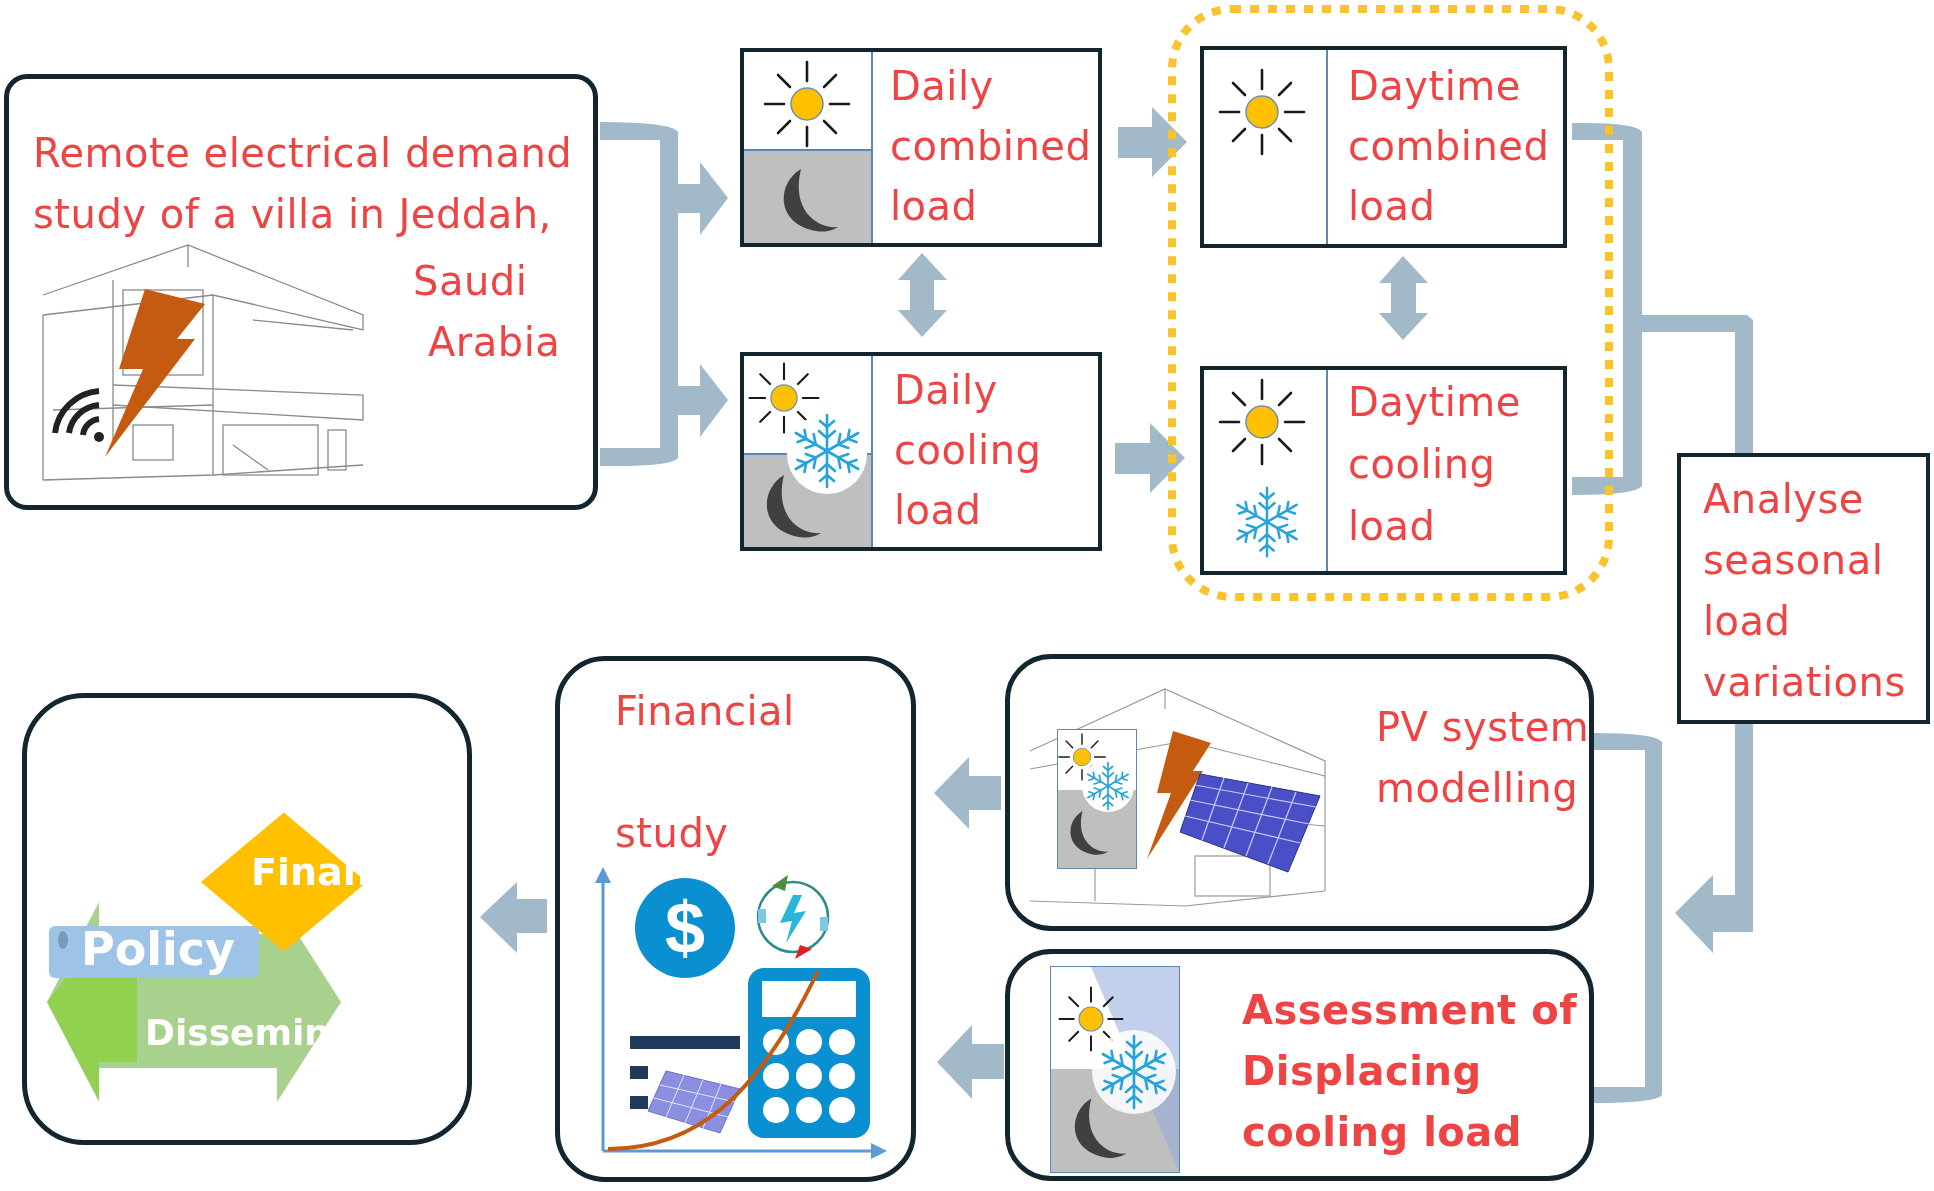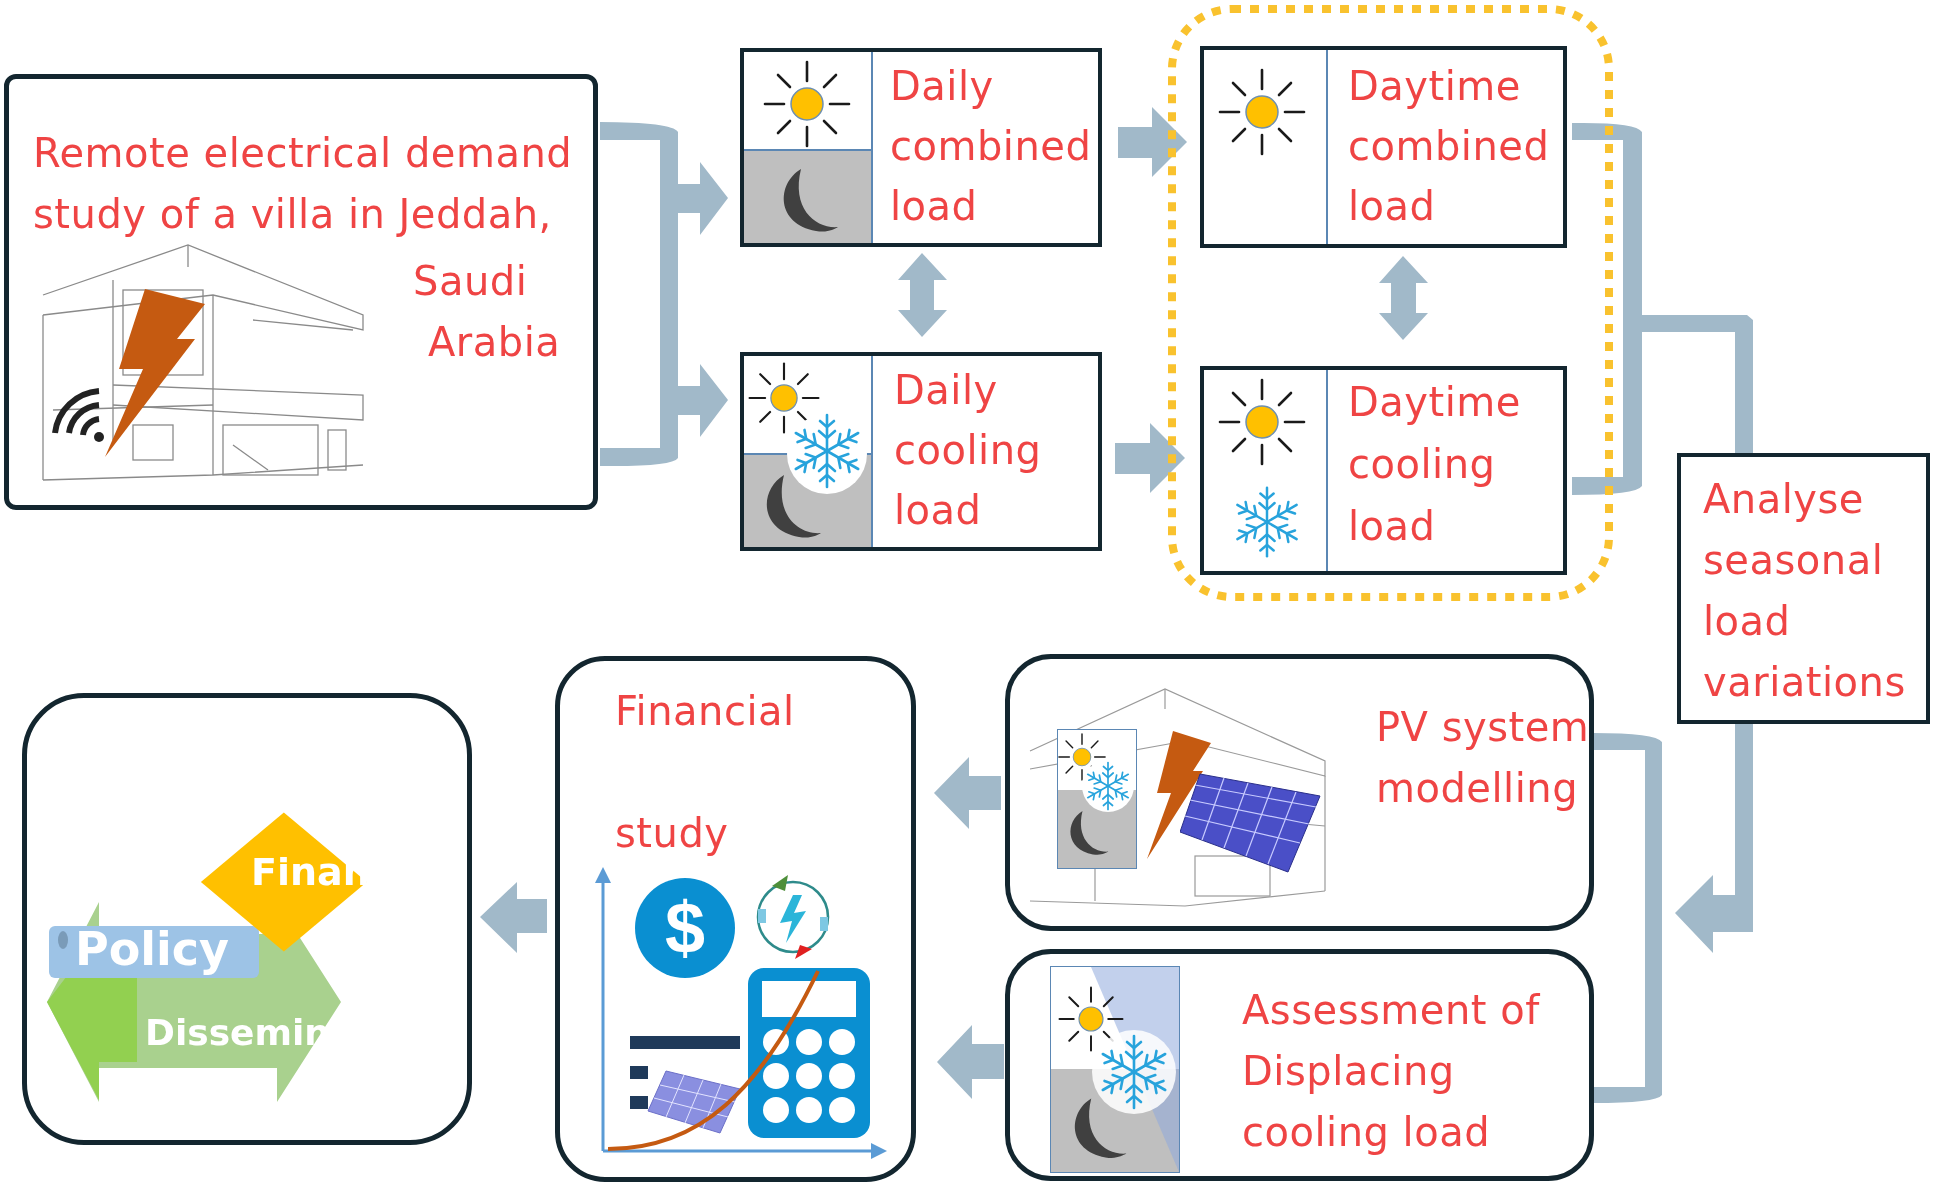--- a/index.html
+++ b/index.html
@@ -1,20 +1,20 @@
 <!DOCTYPE html>
 <html><head>
 <meta charset="utf-8">
 <style>
   html, body { margin:0; padding:0; background:#ffffff; }
   body { width:1934px; height:1191px; position:relative; overflow:hidden;
          font-family:"DejaVu Sans", "Liberation Sans", sans-serif; color:#595959; }
   .abs { position:absolute; }
   svg.layer { position:absolute; left:0; top:0; }
-  .rbox { position:absolute; border:5px solid #13262f; border-radius:12px; background:#fff; box-sizing:border-box; }
+  .rbox { position:absolute; border:5px solid #13262f; border-radius:23px; background:#fff; box-sizing:border-box; }
   .sbox { position:absolute; border:4px solid #13262f; background:#fff; box-sizing:border-box; }
   .txt { position:absolute; font-size:40px; line-height:61px; color:#ef4444; white-space:nowrap; letter-spacing:0.5px; }
   .iconpanel { position:absolute; left:0; top:0; bottom:0; border-right:2px solid #5b87b4; }
   .rec-label { font-weight:bold; color:#fff; position:absolute; white-space:nowrap; }
 </style>
 </head>
 <body>
 
 <svg class="layer" width="1934" height="1191">
   <g fill="#a1b9c9" stroke="none">
@@ -218,21 +218,21 @@
         <line x1="116" y1="38" x2="88" y2="110"></line>
       <line x1="15" y1="31" x2="136" y2="53"></line>
         <line x1="10" y1="46" x2="129" y2="70"></line>
       <line x1="5" y1="62" x2="120" y2="89"></line>
     </g>
   </svg>
   <div class="txt" style="left:366px; top:38px;">PV system</div>
   <div class="txt" style="left:366px; top:99px;">modelling</div>
 </div>
 
-<div class="rbox" style="left:1005px; top:949px; width:589px; height:232px; border-radius:46px;">
+<div class="rbox" style="left:1005px; top:949px; width:589px; height:232px; border-radius:46px;font-weight:bold;">
   <div class="abs" style="left:40px; top:12px; width:128px; height:205px; border:1.5px solid #5b87b4; background:#fff; overflow:hidden;">
     <div class="abs" style="left:0; right:0; top:102px; bottom:0; background:#bfbfbf;"></div>
     <svg class="abs" style="left:0; top:0;" width="128" height="205">
         <polygon points="40,0 128,0 128,205" fill="#8fa9dc" opacity="0.55"></polygon>
       </svg>
     <svg class="abs" style="left:0; top:0;" width="128" height="100">
         <use href="#sun" transform="translate(40,52) scale(0.75)"></use>
       </svg>
     <svg class="abs" style="left:0; top:102px;" width="128" height="100">
         <use href="#moon" transform="translate(45,58) scale(0.95)"></use>
@@ -305,15 +305,15 @@
 
 <div class="rbox" style="left:22px; top:693px; width:450px; height:452px; border-radius:62px;">
   <svg class="abs" style="left:10px; top:100px;" width="420" height="320" viewBox="0 0 420 320">
     <polygon points="62,166 62,134 10,234 62,334 62,300 240,300 240,334 304,234 240,134 240,166" fill="#a9d18e" transform="translate(0,-30)"></polygon>
     <polygon points="62,136 10,204 62,302 62,264 100,264 100,166 62,166" fill="#92d050"></polygon>
     <rect x="12" y="128" width="210" height="52" rx="6" fill="#9dc3e6"></rect>
     <ellipse cx="26" cy="142" rx="5" ry="9" fill="#7a9bb8"></ellipse>
     <polygon points="205,14 284,72 205,130 126,72" fill="#ffc000" transform="translate(40,0) scale(1.05,1.2) translate(-8,-2)"></polygon>
   </svg>
   <div class="rec-label" style="left:224px; top:152px; font-size:38px;">Finance</div>
-  <div class="rec-label" style="left:48px; top:224px; font-size:46px;">Policy</div>
+  <div class="rec-label" style="left:54px; top:224px; font-size:46px;">Policy</div>
   <div class="rec-label" style="left:118px; top:306px; font-size:36px;margin-top:8px;">Dissemination</div>
 </div>
 
 </body></html>

